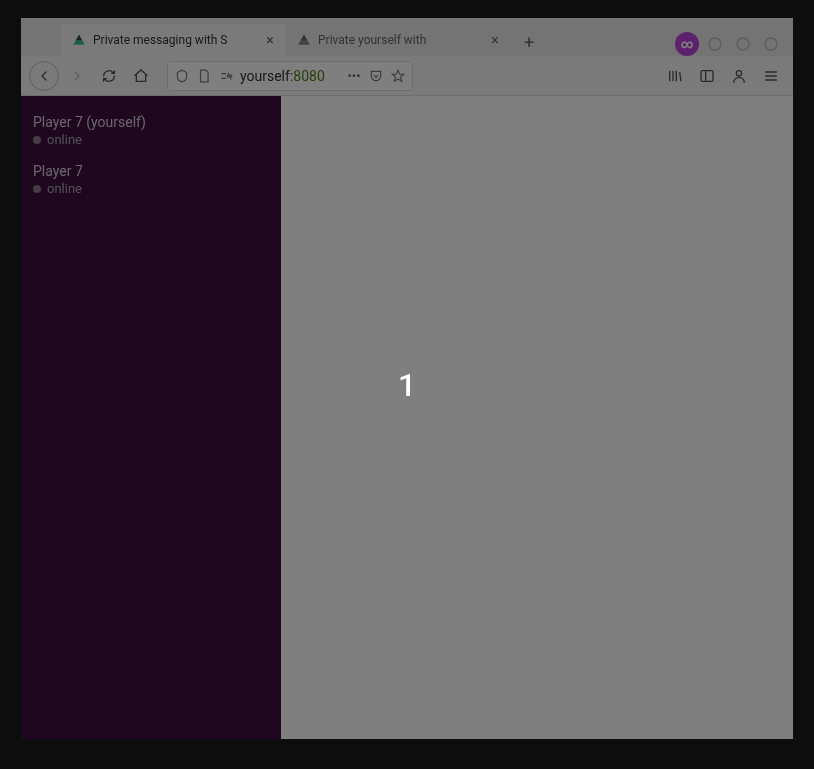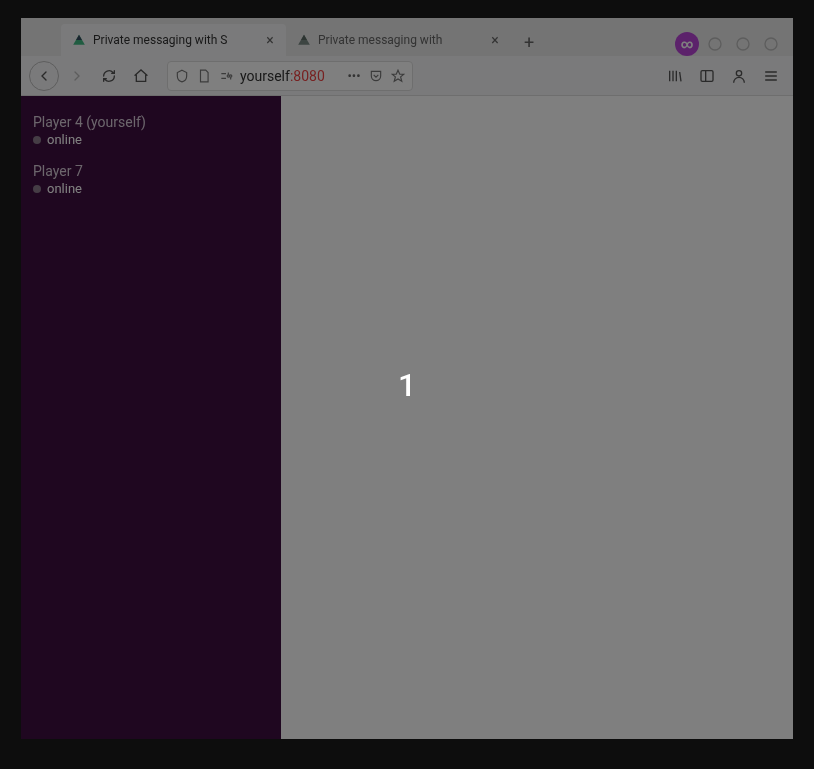--- a/index.html
+++ b/index.html
@@ -169,21 +169,21 @@
       align-items: center;
       justify-content: center;
       color: #666;
       font-size: 13px;
     }
     .urlbar-text {
       flex: 1;
       font-size: 14px;
       color: #333;
     }
-    .urlbar-text .port { color: #ef4444; }
+    .urlbar-text .port { color: #4d7c0f; }
     .toolbar-spacer { flex: 1; }
     .toolbar-icon {
       width: 28px;
       height: 28px;
       display: flex;
       align-items: center;
       justify-content: center;
       color: #555;
       cursor: pointer;
     }
@@ -202,21 +202,21 @@
       padding: 8px 12px;
       cursor: pointer;
     }
     .user-name {
       font-size: 14px;
       color: #d8cdd9;
       margin-bottom: 2px;
     }
     .user-status {
       font-size: 13px;
-      color: #ffffff;
+      color: #a3a3a3;
       display: flex;
       align-items: center;
       gap: 6px;
     }
     .status-dot {
       width: 8px;
       height: 8px;
       border-radius: 50%;
       background: #8a7a8b;
     }
@@ -242,21 +242,21 @@
       <span class="tab-title">Private messaging with S</span>
       <span class="tab-close">×</span>
     </div>
     <div class="tab inactive">
       <span class="tab-favicon">
         <svg width="14" height="14" viewBox="0 0 24 24">
             <path fill="#7a8a84" d="M12 3L2 20h20L12 3z"></path>
             <path fill="#5a6a64" d="M12 3L7 12h10L12 3z"></path>
           </svg>
       </span>
-      <span class="tab-title">Private messaging with</span>
+      <span class="tab-title">Private yourself with</span>
       <span class="tab-close">×</span>
     </div>
     <div class="new-tab">+</div>
     <div class="tab-spacer"></div>
     <div class="ext-icon mask">∞</div>
     <div class="ext-icon gray">
       <svg width="16" height="16" viewBox="0 0 24 24" fill="none" stroke="#bbb" stroke-width="2">
           <circle cx="12" cy="12" r="9"></circle>
         </svg>
     </div>
@@ -350,21 +350,21 @@
     <div class="toolbar-icon">
       <svg width="16" height="16" viewBox="0 0 24 24" fill="none" stroke="#555" stroke-width="2" stroke-linecap="round">
           <path d="M4 6h16M4 12h16M4 18h16"></path>
         </svg>
     </div>
   </div>
 
   <div class="content">
     <div class="sidebar">
       <div class="user-item">
-        <div class="user-name">Player 4 (yourself)</div>
+        <div class="user-name">Player 7 (yourself)</div>
         <div class="user-status">
           <span class="status-dot"></span>
           <span>online</span>
         </div>
       </div>
       <div class="user-item">
         <div class="user-name">Player 7</div>
         <div class="user-status">
           <span class="status-dot"></span>
           <span>online</span>

